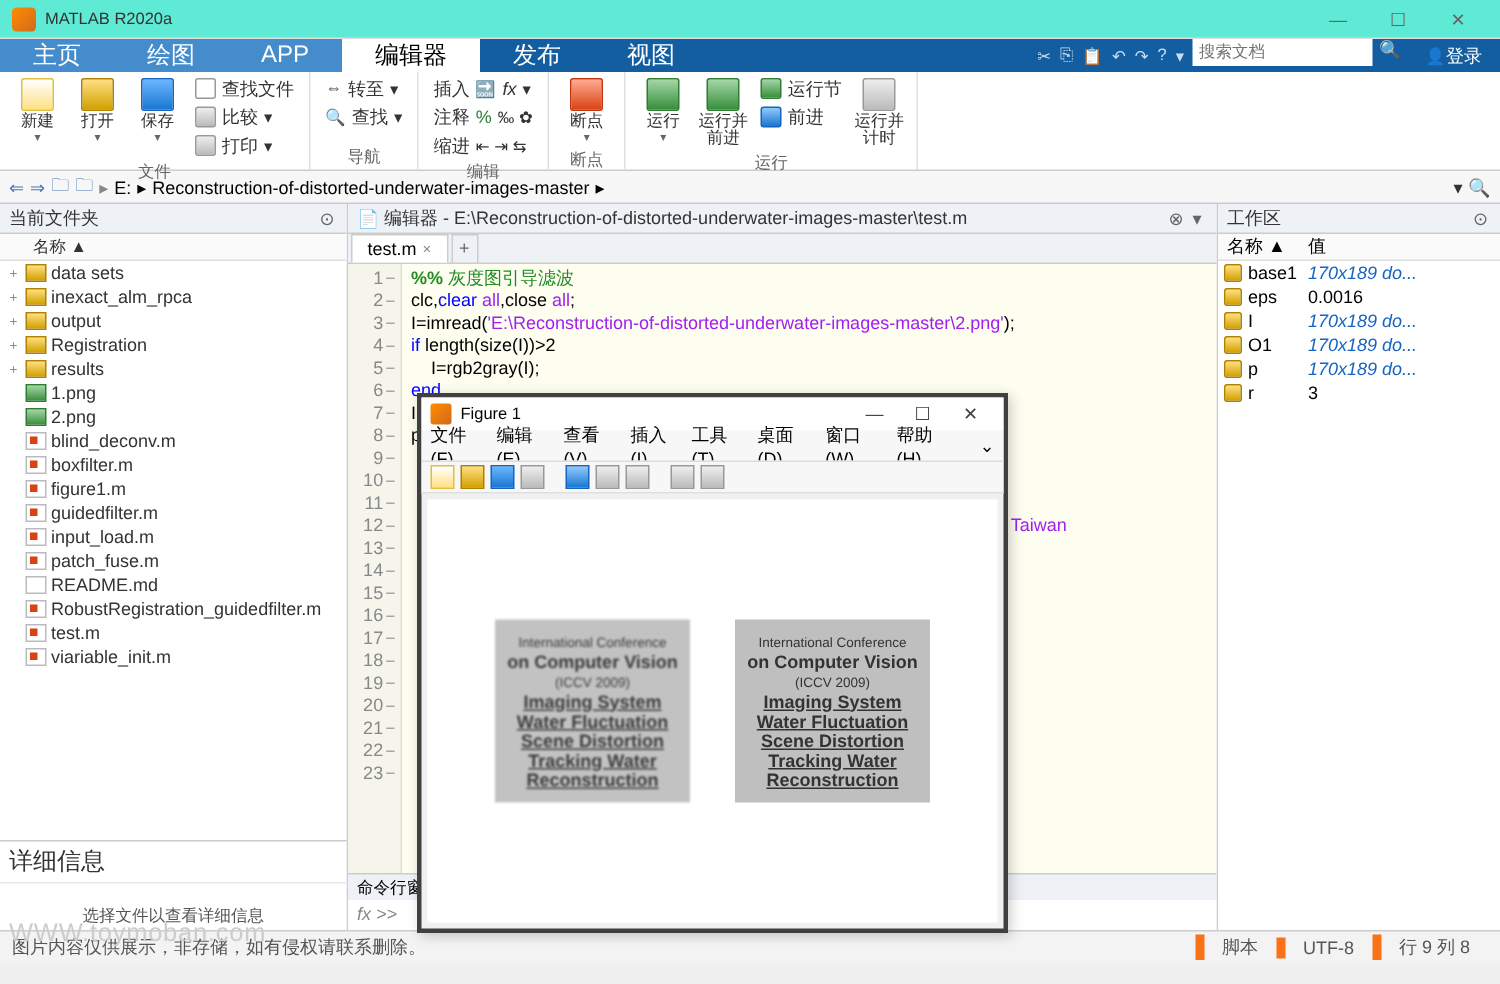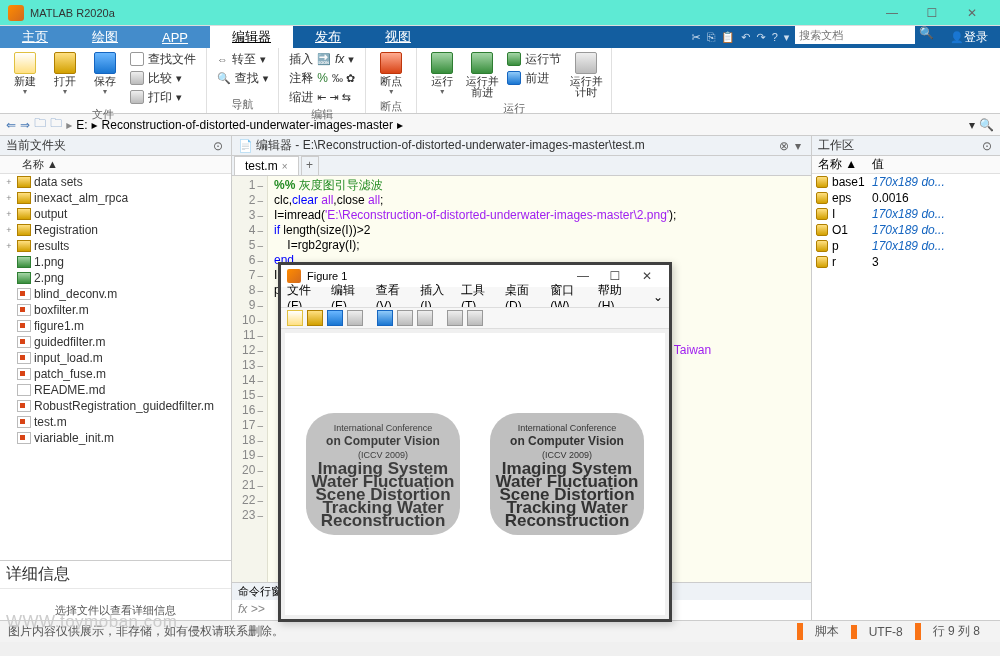--- a/index.html
+++ b/index.html
@@ -6,21 +6,21 @@
 body { width: 1000px; height: 656px; overflow: hidden; background: #f0f0f0; position: relative; }
 
 
 .titlebar { height: 26px; background: #5eead4; display: flex; align-items: center; padding: 0 8px; border-bottom: 1px solid #ddd; }
 .titlebar .logo { width: 16px; height: 16px; background: linear-gradient(135deg,#ff8c00,#d2691e); border-radius: 3px; margin-right: 6px; }
 .titlebar .title { flex: 1; color: #333; font-size: 11px; }
 .titlebar .winbtn { width: 40px; height: 20px; display: flex; align-items: center; justify-content: center; color: #666; }
 
 
 .toolstrip { background: #135ea0; height: 22px; display: flex; align-items: stretch; }
-.toolstrip .tab { padding: 0 22px; display: flex; align-items: center; color: #fff; font-size: 13px; cursor: pointer; text-decoration: underline; }
+.toolstrip .tab { padding: 0 22px; display: flex; align-items: center; color: #fff; font-size: 16px; cursor: pointer; }
 .toolstrip .tab.light { background: #448ccb; }
 .toolstrip .tab.active { background: #fff; color: #000; }
 .toolstrip .spacer { flex: 1; }
 .toolstrip .qat { display: flex; align-items: center; padding: 0 6px; gap: 6px; color: #cde; }
 .toolstrip .qat span { font-size: 11px; }
 .toolstrip .search { width: 120px; height: 18px; background: #fff; border: none; padding: 0 4px; font-size: 11px; }
 .toolstrip .login { color: #fff; padding: 0 12px; display: flex; align-items: center; font-size: 11px; }
 
 
 .ribbon { background: #fff; height: 66px; border-bottom: 1px solid #ccc; display: flex; }
@@ -110,24 +110,24 @@
 
 .figwin { position: absolute; left: 278px; top: 262px; width: 394px; height: 360px; background: #f0f0f0; border: 3px solid #404040; box-shadow: 2px 2px 8px rgba(0,0,0,.2); display: flex; flex-direction: column; }
 .figwin .ft { height: 22px; background: #fff; display: flex; align-items: center; padding: 0 6px; }
 .figwin .ft .logo { width: 14px; height: 14px; background: linear-gradient(135deg,#ff8c00,#d2691e); border-radius: 2px; margin-right: 6px; }
 .figwin .ft .ttl { flex: 1; font-size: 11px; }
 .figwin .ft .wb { width: 32px; text-align: center; color: #444; }
 .figwin .menu { height: 20px; background: #f7f7f7; display: flex; align-items: center; padding: 0 6px; gap: 10px; font-size: 11px; }
 .figwin .tb { height: 22px; background: #f7f7f7; border-top: 1px solid #ddd; border-bottom: 1px solid #ddd; display: flex; align-items: center; padding: 0 6px; gap: 4px; }
 .figwin .tb .ti { width: 16px; height: 16px; }
 .figwin .canvas { flex: 1; background: #fff; margin: 4px; display: flex; align-items: center; justify-content: center; gap: 30px; }
-.imgbox { width: 154px; height: 122px; background: #bfbfbf; display: flex; flex-direction: column; align-items: center; justify-content: center; color: #333; font-family: 'Times New Roman', serif; font-size: 10px; text-align: center; line-height: 13px; padding: 4px; border-radius: 28px; }
+.imgbox { width: 130px; height: 122px; background: #bfbfbf; display: flex; flex-direction: column; align-items: center; justify-content: center; color: #333; font-family: 'Times New Roman', serif; font-size: 10px; text-align: center; line-height: 13px; padding: 4px; }
 .imgbox.blur { filter: blur(0.6px); opacity: .95; }
 .imgbox .l1 { font-size: 9px; }
-.imgbox .l4 { font-size: 17px; font-weight: bold; }
+.imgbox .l4 { font-size: 12px; font-weight: bold; text-decoration: underline; }
 
 
 .status { height: 22px; background: #f3f3f3; border-top: 1px solid #ccc; display: flex; align-items: center; padding: 0 8px; font-size: 11px; color: #555; }
 .status .s1 { flex: 1; }
 .status .sc { padding: 0 12px; border-left: 6px solid #f97316; }
 
 
 .watermark { position: absolute; left: 6px; bottom: 24px; color: #ccc; font-size: 17px; letter-spacing: .5px; z-index: 5; }
 </style>
 </head>

